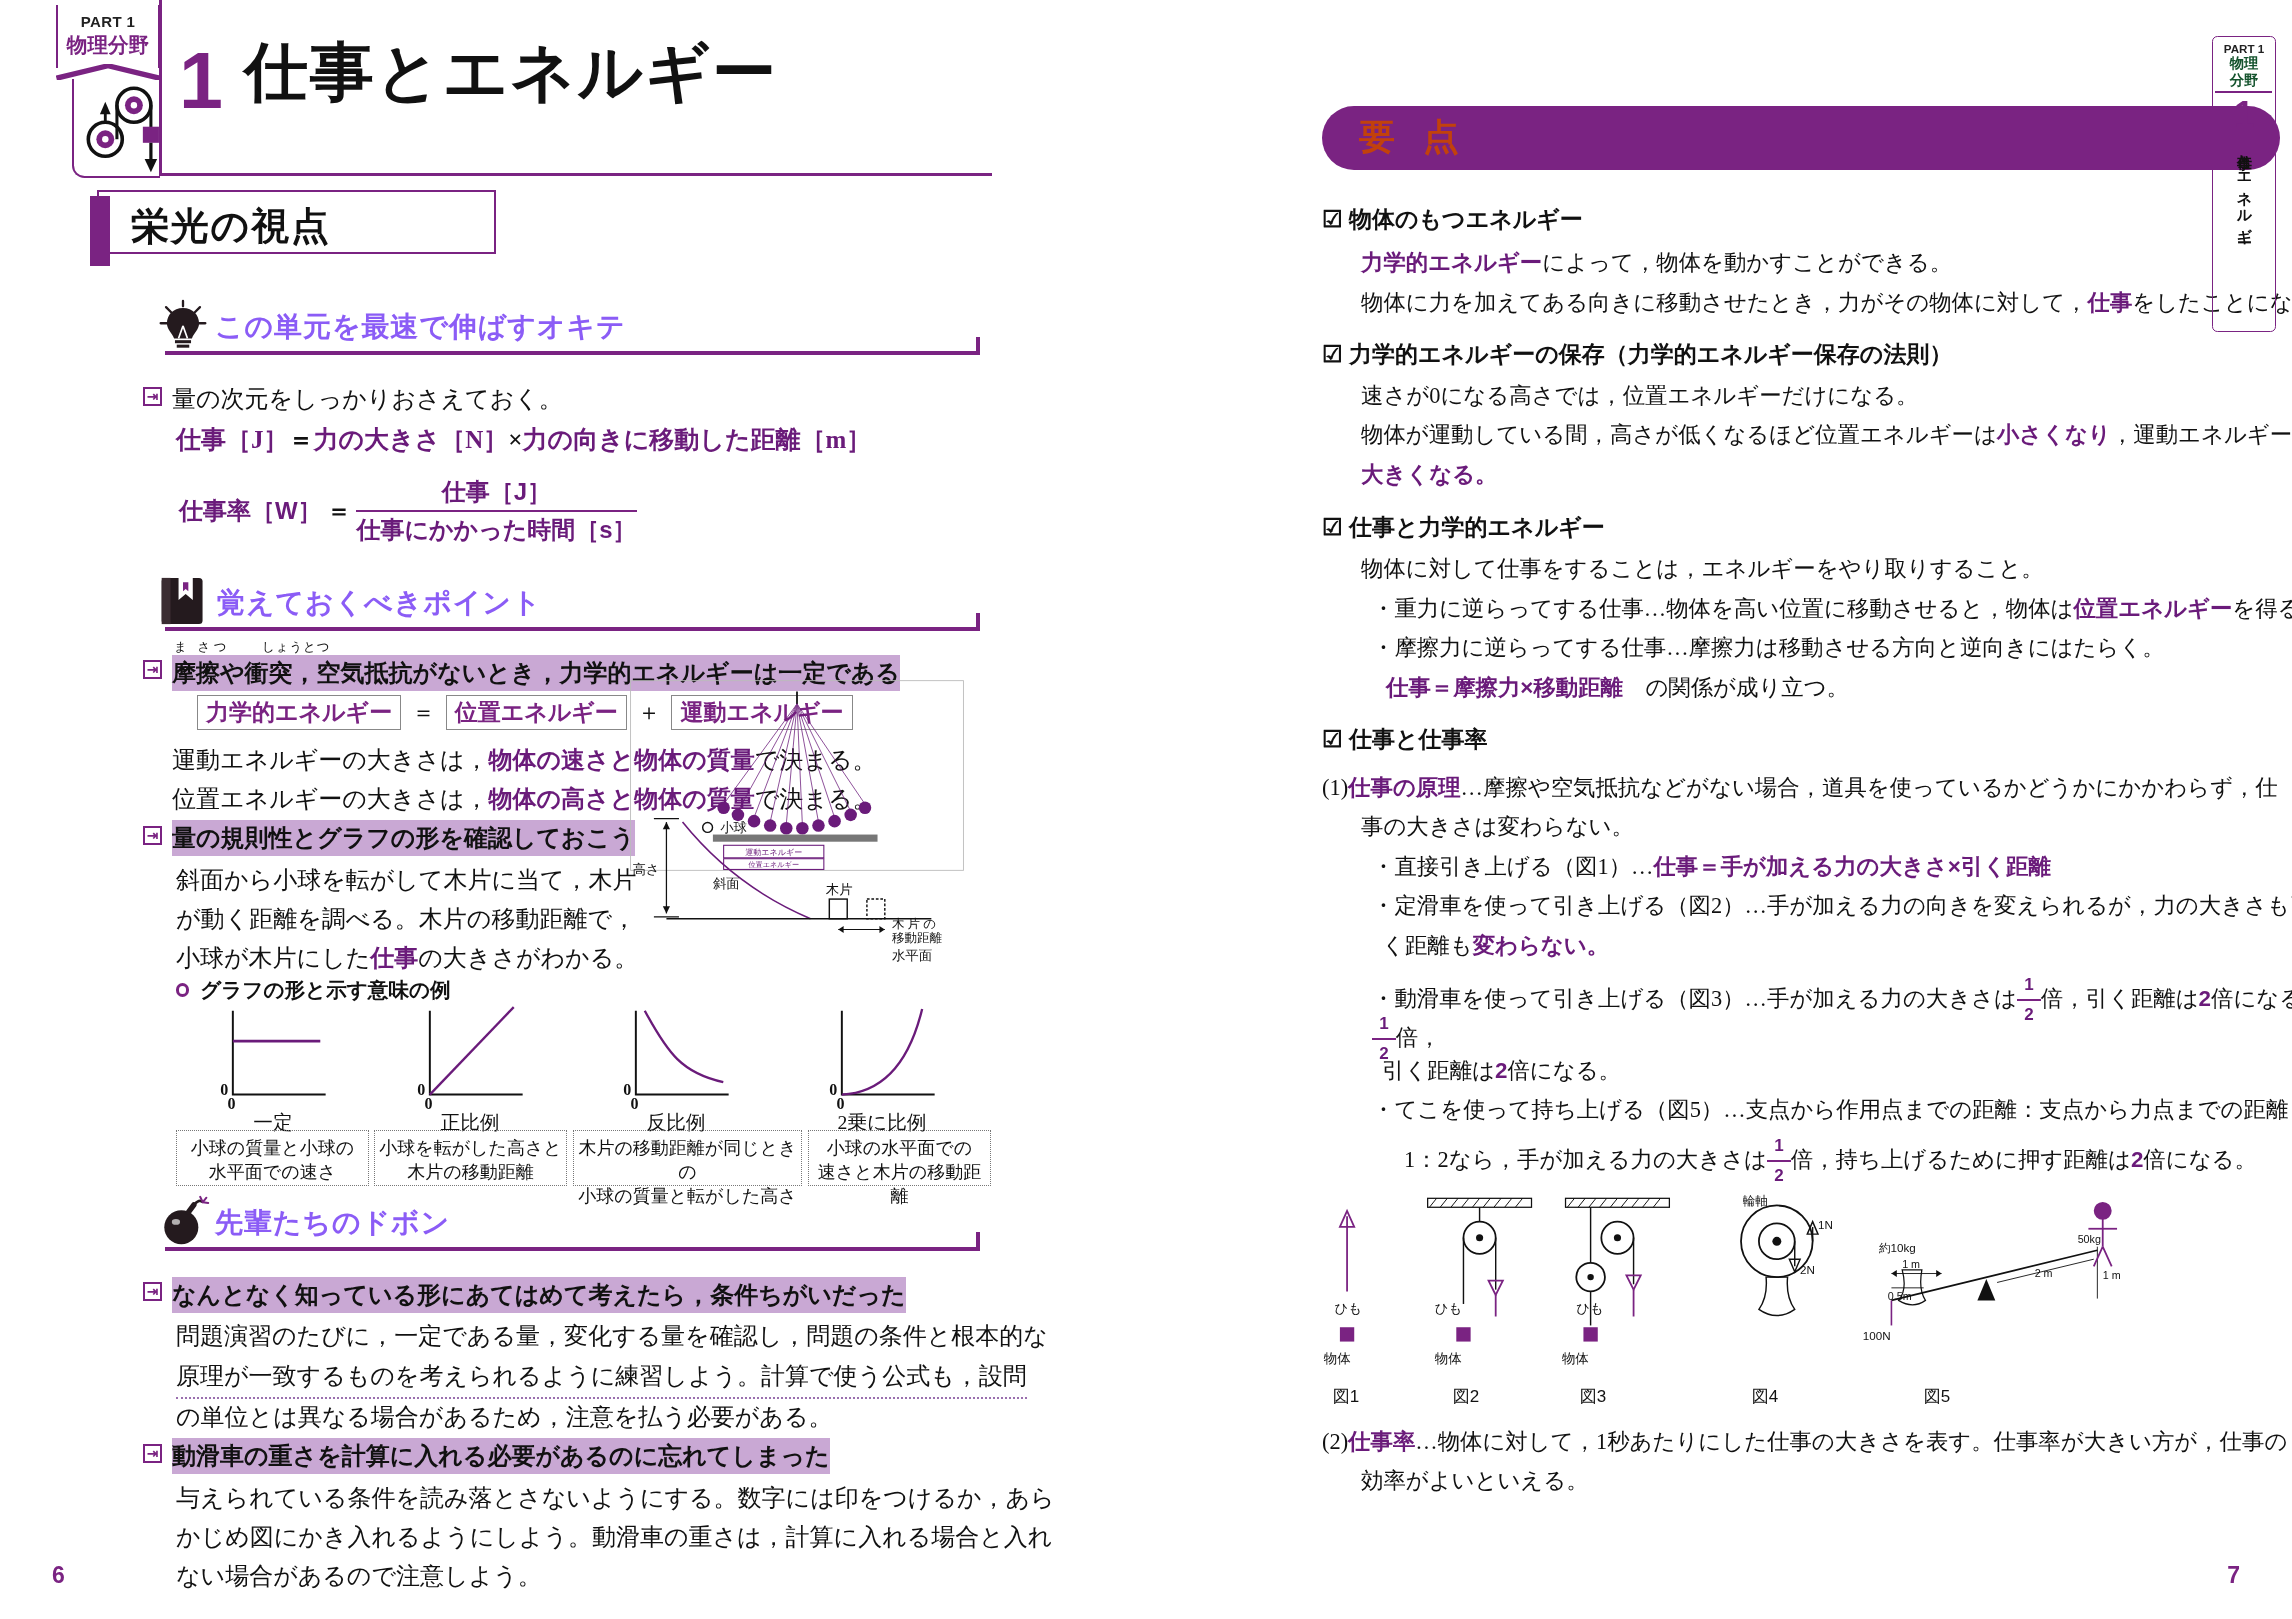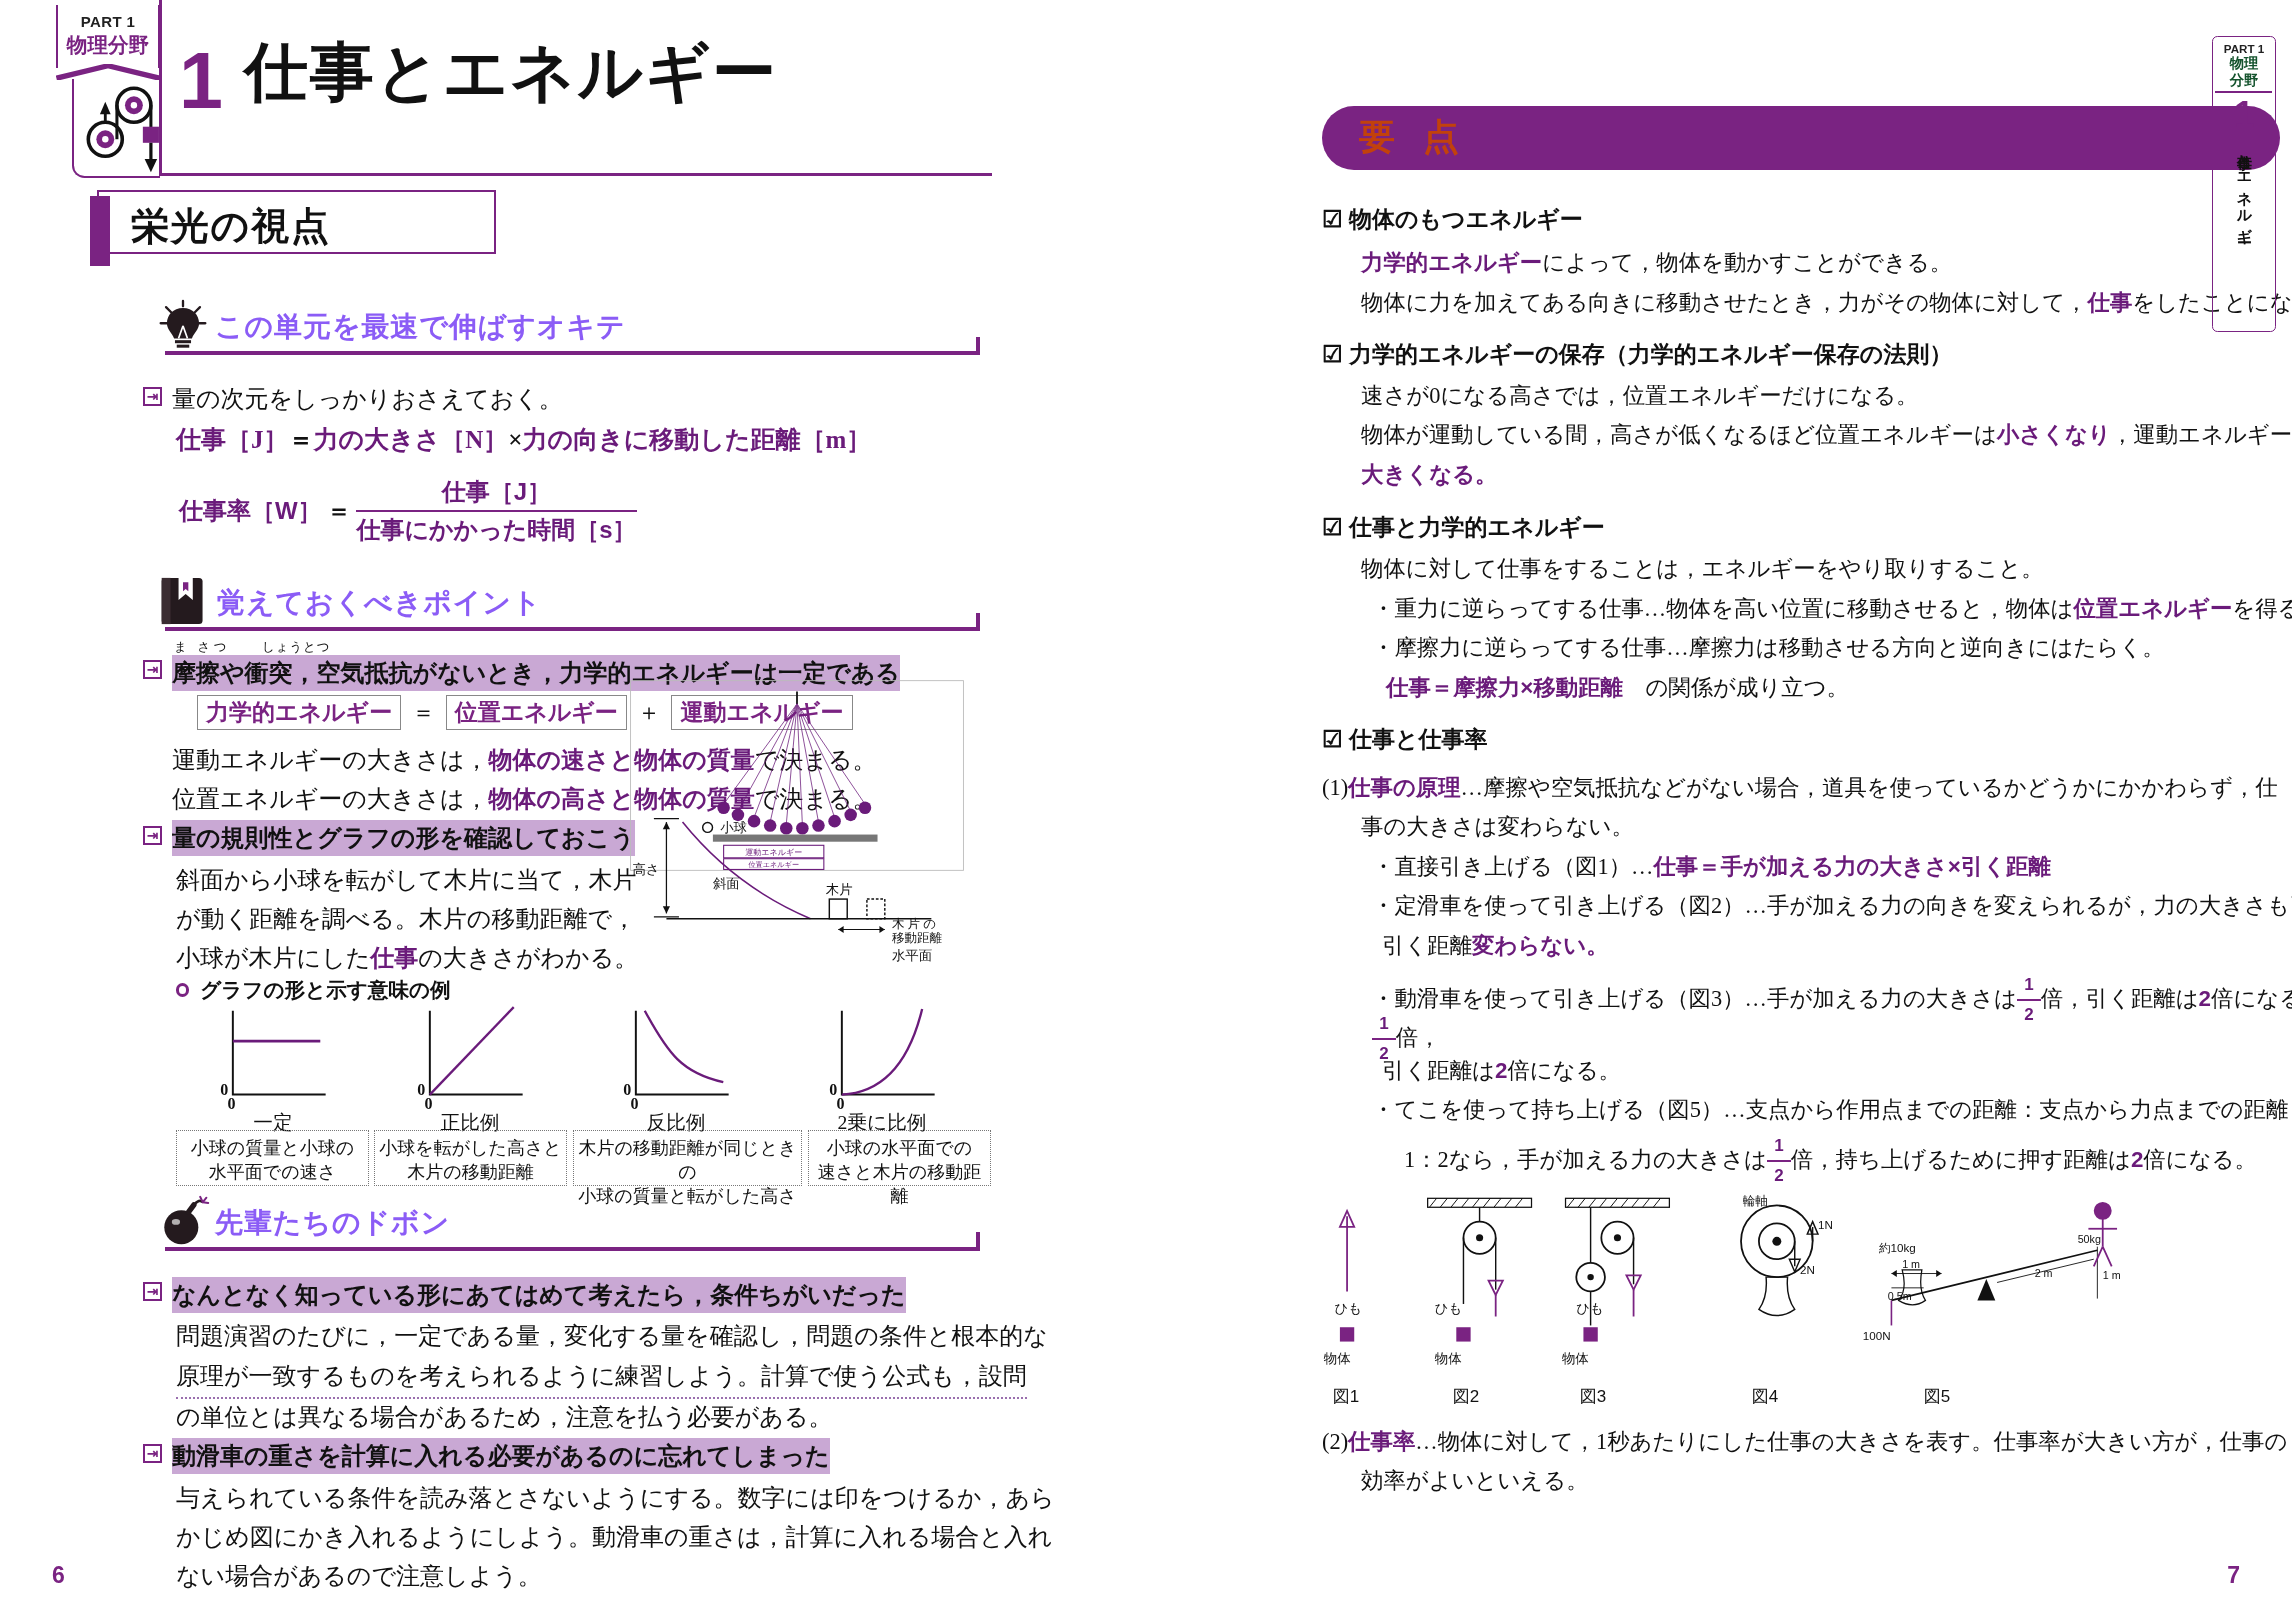--- a/index.html
+++ b/index.html
@@ -417,21 +417,21 @@
     <div class="rline" style="left:176px; top:772px;">
       <span>(1)</span><span class="pbold">仕事の原理</span><span>…摩擦や空気抵抗などがない場合，道具を使っているかどうかにかかわらず，仕</span>
     </div>
     <div class="rline" style="left:215px; top:811px;">事の大きさは変わらない。</div>
 
     <div class="rline" style="left:226px; top:851px;">
       <span>・直接引き上げる（図1）…</span><span class="pbold">仕事＝手が加える力の大きさ×引く距離</span>
     </div>
     <div class="rline" style="left:226px; top:890px;">・定滑車を使って引き上げる（図2）…手が加える力の向きを変えられるが，力の大きさも引</div>
     <div class="rline" style="left:236px; top:930px;">
-      <span>引く距離</span><span class="pbold">変わらない。</span>
+      <span>く距離も</span><span class="pbold">変わらない。</span>
     </div>
 
     <div class="rline" style="left:226px; top:973px;">
       <span>・動滑車を使って引き上げる（図3）…手が加える力の大きさは</span><span class="frac pbold" style="font-size:17px;"><span class="num">1</span><span class="den">2</span></span><span>倍，引く距離は</span><span class="pbold">2</span><span>倍になる。</span>
     </div>
 
     <div class="rline" style="left:226px; top:1012px;">
       <span class="frac pbold" style="font-size:17px;"><span class="num">1</span><span class="den">2</span></span><span>倍，</span>
     </div>
     <div class="rline" style="left:236px; top:1055px;">

